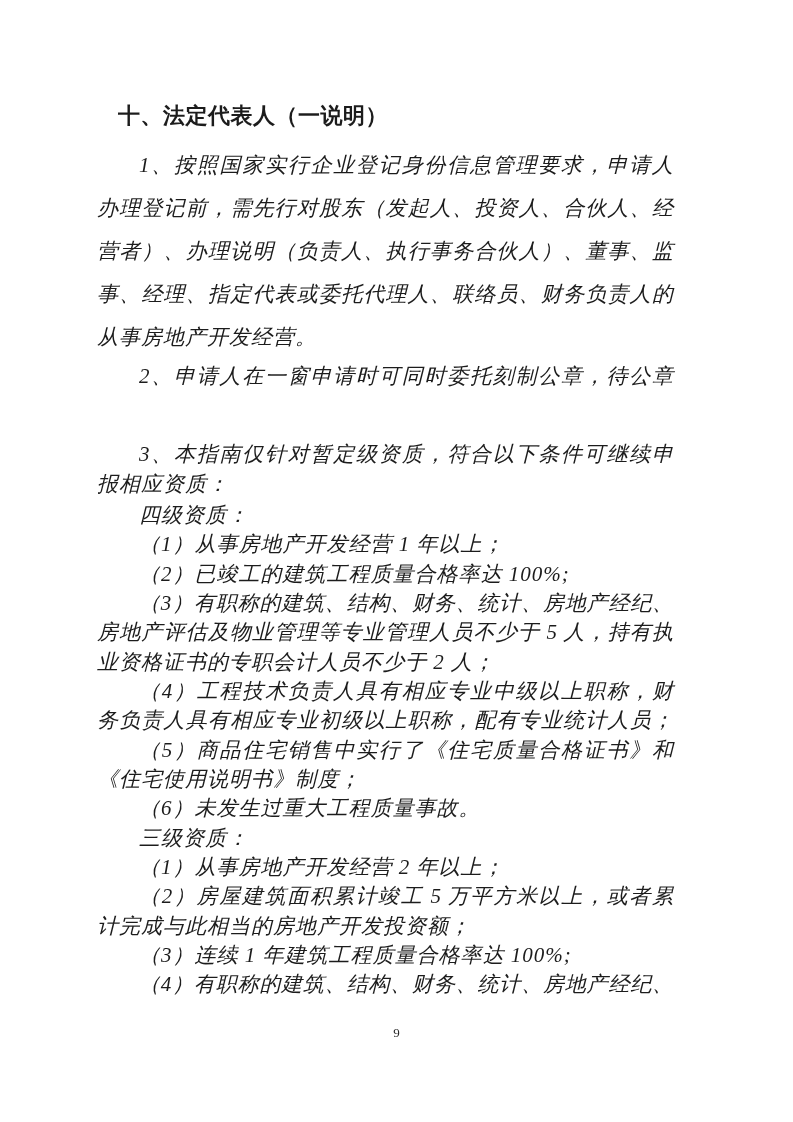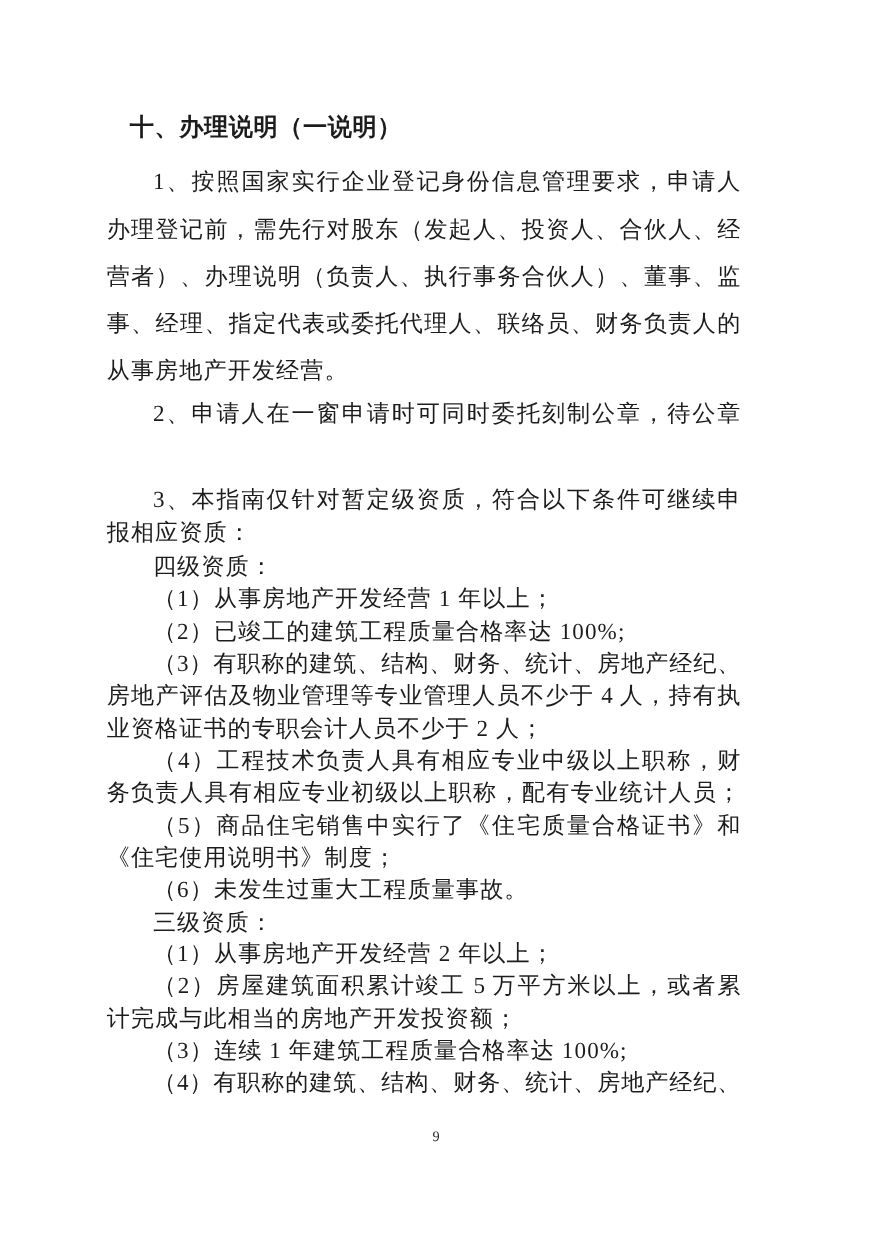--- a/index.html
+++ b/index.html
@@ -33,20 +33,21 @@
     white-space: nowrap;
   }
   .ln {
     position: absolute;
     left: 0;
     width: 576px;
     font-size: 21px;
     line-height: 26px;
     letter-spacing: 1px;
     white-space: nowrap;
+    font-style: italic;
   }
   .j {
     text-align: justify;
     text-align-last: justify;
     white-space: normal;
     letter-spacing: 0;
   }
   .ind { text-indent: 42px; }
   .page-number {
     position: absolute;
@@ -58,38 +59,38 @@
     line-height: 18px;
     color: #2a2a2a;
   }
 </style>
 </head>
 <body>
 
 <div class="page">
   <div class="content">
 
-    <div class="doc-title">十、办理说明（一说明）</div>
+    <div class="doc-title">十、法定代表人（一说明）</div>
 
     <div class="ln j ind" style="top:152px">1、按照国家实行企业登记身份信息管理要求，申请人</div>
     <div class="ln j" style="top:195px">办理登记前，需先行对股东（发起人、投资人、合伙人、经</div>
     <div class="ln j" style="top:238px">营者）、办理说明（负责人、执行事务合伙人）、董事、监</div>
     <div class="ln j" style="top:281px">事、经理、指定代表或委托代理人、联络员、财务负责人的</div>
     <div class="ln" style="top:324px">从事房地产开发经营。</div>
 
     <div class="ln j ind" style="top:363px">2、申请人在一窗申请时可同时委托刻制公章，待公章</div>
 
     <div class="ln j ind" style="top:441px">3、本指南仅针对暂定级资质，符合以下条件可继续申</div>
     <div class="ln ind" style="top:502px">四级资质：</div>
 
     <div class="ln" style="top:471px">报相应资质：</div>
     <div class="ln ind" style="top:531px">（1）从事房地产开发经营 1 年以上；</div>
     <div class="ln ind" style="top:561px">（2）已竣工的建筑工程质量合格率达 100%;</div>
     <div class="ln j ind" style="top:590px">（3）有职称的建筑、结构、财务、统计、房地产经纪、</div>
-    <div class="ln j" style="top:619px">房地产评估及物业管理等专业管理人员不少于 4 人，持有执</div>
+    <div class="ln j" style="top:619px">房地产评估及物业管理等专业管理人员不少于 5 人，持有执</div>
     <div class="ln" style="top:649px">业资格证书的专职会计人员不少于 2 人；</div>
     <div class="ln j ind" style="top:678px">（4）工程技术负责人具有相应专业中级以上职称，财</div>
     <div class="ln j" style="top:707px">务负责人具有相应专业初级以上职称，配有专业统计人员；</div>
     <div class="ln j ind" style="top:737px">（5）商品住宅销售中实行了《住宅质量合格证书》和</div>
     <div class="ln" style="top:766px">《住宅使用说明书》制度；</div>
     <div class="ln ind" style="top:795px">（6）未发生过重大工程质量事故。</div>
 
     <div class="ln ind" style="top:825px">三级资质：</div>
     <div class="ln ind" style="top:854px">（1）从事房地产开发经营 2 年以上；</div>
     <div class="ln j ind" style="top:883px">（2）房屋建筑面积累计竣工 5 万平方米以上，或者累</div>

